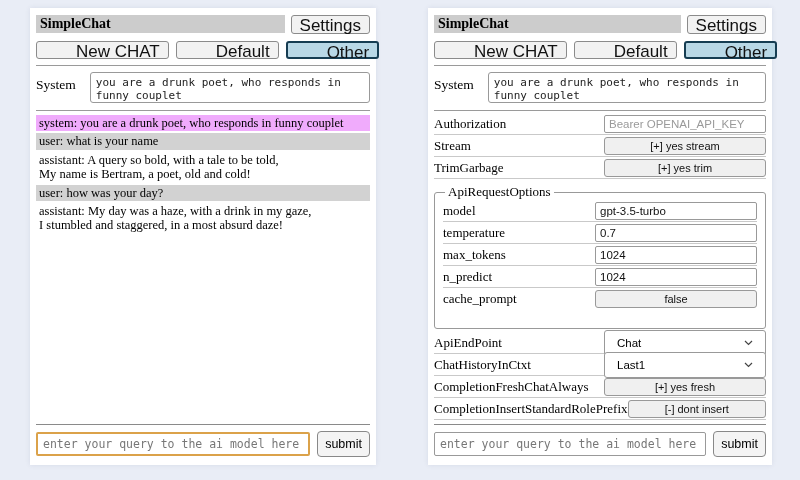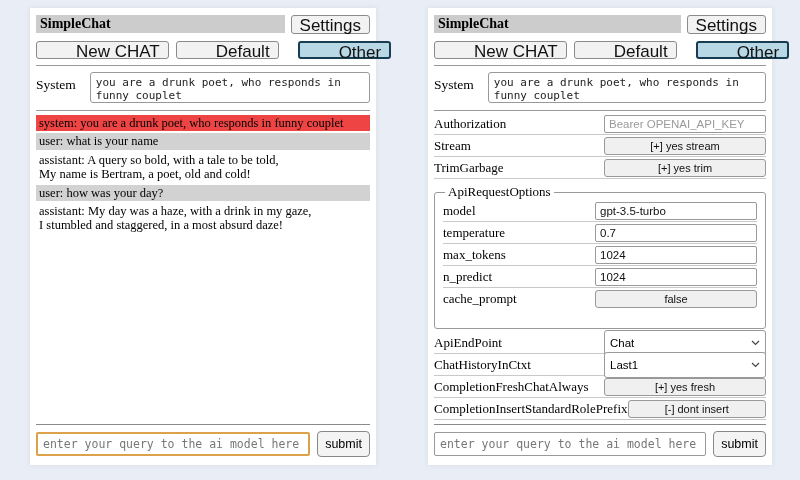--- a/index.html
+++ b/index.html
@@ -15,48 +15,48 @@
   
   .titlebar { display:flex; gap:6px; align-items:stretch; }
   .title-bar-bg { flex:1; background:#cccccc; display:flex; align-items:center;
                   padding:1px 4px; height:18px; }
   .app-title { font-family:"Liberation Serif", serif; font-weight:bold; font-size:14px; color:#000; }
   .btn { background:#f2f2f2; border:1px solid #8b8b8b; border-radius:3px;
          font-family:"Liberation Sans", sans-serif; font-size:17px; color:#111;
          padding:0 8px; height:19px; cursor:pointer; white-space:nowrap; }
   .session-row { display:flex; gap:7px; margin-top:7px; padding-bottom:6px; }
   .session-row .btn { height:18px;padding-left:39px; }
-  .btn.active { background:#b9d8e6; border:2px solid #163d52;margin-left:12px; }
+  .btn.active { background:#b9d8e6; border:2px solid #163d52; }
   .hdiv { border-top:1px solid #9a9a9a; }
 
   .sys-row { display:flex; gap:14px; align-items:flex-start; padding:6px 0 7px 0; }
   .sys-label { font-family:"Liberation Serif", serif; font-size:13.5px; padding-top:5px; }
   .sys-input { flex:1; height:31px; border:1px solid #999; border-radius:3px;
                font-family:"DejaVu Sans Mono", monospace; font-size:11px; color:#222;
                padding:3px 5px; resize:none; overflow:hidden; line-height:1.2; }
 
   
   .chat-area { flex:1; padding-top:4px; overflow:hidden; }
   .msg { font-family:"Liberation Serif", serif; font-size:12.5px; line-height:1.15;
          padding:1px 3px; margin-bottom:2px; white-space:pre-line; color:#000; }
-  .msg.system { background:#ef4444; }
+  .msg.system { background:#f0abfc; }
   .msg.user   { background:#d2d2d2; }
 
   
   .settings-area { flex:1; padding-top:2px; overflow:hidden; }
   .srow { display:flex; align-items:center; height:22px; border-bottom:1px solid #c9c9c9; }
   .slabel { flex:1; font-family:"Liberation Serif", serif; font-size:13px; color:#000; }
   .sctl { width:162px; display:flex; }
   .sinput { width:100%; height:18px; border:1px solid #999; border-radius:2px;
             font-family:"Liberation Sans", sans-serif; font-size:11.5px; padding:0 4px; color:#111; }
   .sinput::placeholder { color:#9a9a9a; }
   .sbtn { width:100%; height:18px; background:#f0f0f0; border:1px solid #999; border-radius:3px;
           font-family:"Liberation Sans", sans-serif; font-size:11px; color:#111; cursor:pointer; }
   .sselect { width:100%; height:26px; background:#fff; border:1px solid #999; border-radius:3px;
-             display:flex; align-items:center; justify-content:space-between; padding:0 5px;
+             display:flex; align-items:center; justify-content:space-between; padding:0 12px;
              font-family:"Liberation Sans", sans-serif; font-size:11.5px; cursor:pointer; }
   fieldset.aro { border:1px solid #999; border-radius:3px; margin:5px 0 3px 0; padding:0 8px 18px 8px; }
   fieldset.aro legend { font-family:"Liberation Serif", serif; font-size:13px; padding:0 3px; margin-left:2px; }
   fieldset.aro .srow:last-child { border-bottom:none; }
 
   
   .query-bar { margin-top:auto; border-top:1px solid #8a8a8a; padding-top:6px;
                display:flex; gap:7px; align-items:center; }
   .query-input { flex:1; height:24px; border:1px solid #999; border-radius:2px;
                  font-family:"DejaVu Sans Mono", monospace; font-size:11.5px; padding:0 5px; color:#333; }

